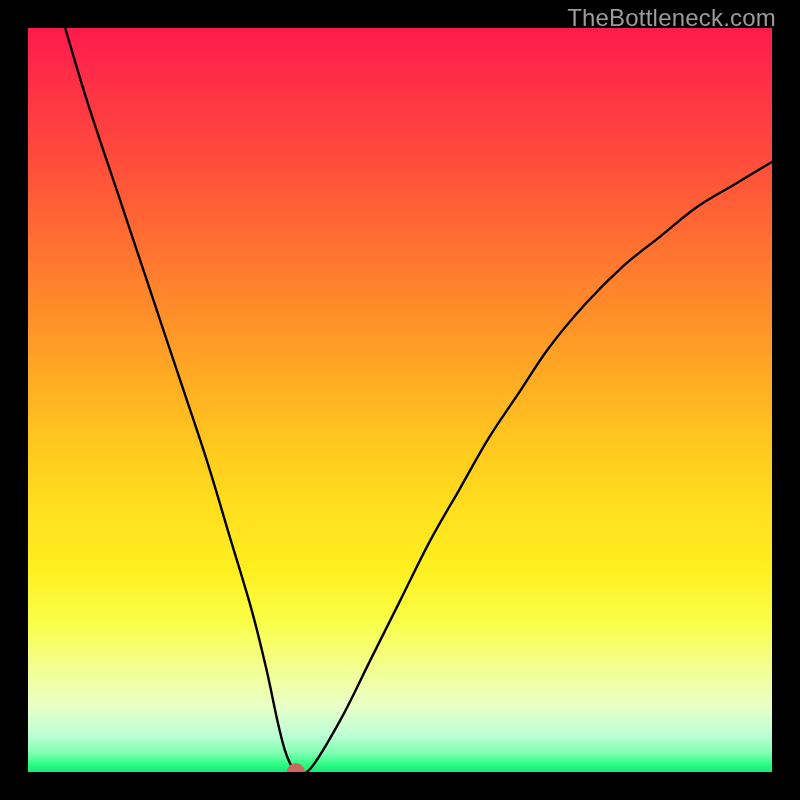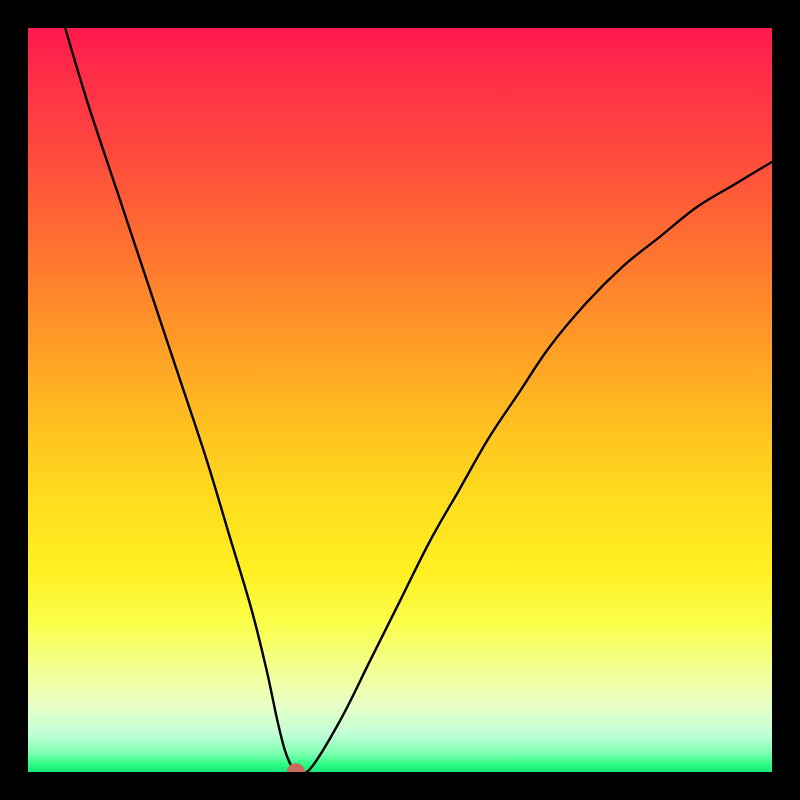--- a/index.html
+++ b/index.html
@@ -69,13 +69,14 @@
 <body>
 
 <div class="frame">
   <div class="plot">
     <div class="gradient"></div>
     <svg class="curve" viewBox="0 0 744 744" preserveAspectRatio="none">
       <path id="curve-path" fill="none" stroke="#000" stroke-width="2.4" stroke-linejoin="round" stroke-linecap="round" d="M 37.20 0.00 C 41.22 13.39, 50.15 44.94, 59.52 74.40 C 68.89 103.86, 78.57 131.54, 89.28 163.68 C 99.99 195.82, 108.33 220.82, 119.04 252.96 C 129.75 285.10, 138.09 310.10, 148.80 342.24 C 159.51 374.38, 169.19 402.06, 178.56 431.52 C 187.93 460.98, 192.84 479.14, 200.88 505.92 C 208.92 532.70, 216.50 556.21, 223.20 580.32 C 229.90 604.43, 233.39 619.75, 238.08 639.84 C 242.77 659.93, 245.89 677.19, 249.24 691.92 C 252.59 706.65, 254.27 713.64, 256.68 721.68 C 259.09 729.72, 260.62 732.54, 262.63 736.56 C 264.64 740.58, 264.22 743.33, 267.84 744.00 C 271.46 744.67, 274.68 749.65, 282.72 740.28 C 290.76 730.91, 301.77 711.34, 312.48 691.92 C 323.19 672.50, 331.53 653.83, 342.24 632.40 C 352.95 610.97, 361.29 594.31, 372.00 572.88 C 382.71 551.45, 391.05 533.45, 401.76 513.36 C 412.47 493.27, 420.81 480.03, 431.52 461.28 C 442.23 442.53, 450.57 426.61, 461.28 409.20 C 471.99 391.79, 480.33 380.63, 491.04 364.56 C 501.75 348.49, 508.75 335.99, 520.80 319.92 C 532.85 303.85, 544.61 290.01, 558.00 275.28 C 571.39 260.55, 581.81 250.13, 595.20 238.08 C 608.59 226.03, 619.01 219.03, 632.40 208.32 C 645.79 197.61, 656.21 187.93, 669.60 178.56 C 682.99 169.19, 693.41 164.28, 706.80 156.24 C 720.19 148.20, 737.30 137.94, 744.00 133.92"></path>
       <circle id="marker-dot" r="9" fill="#c96a5f" cx="267.84" cy="744.00"></circle>
     </svg>
   </div>
+  <div class="attrib">TheBottleneck.com</div>
 </div>
 
 </body></html>

